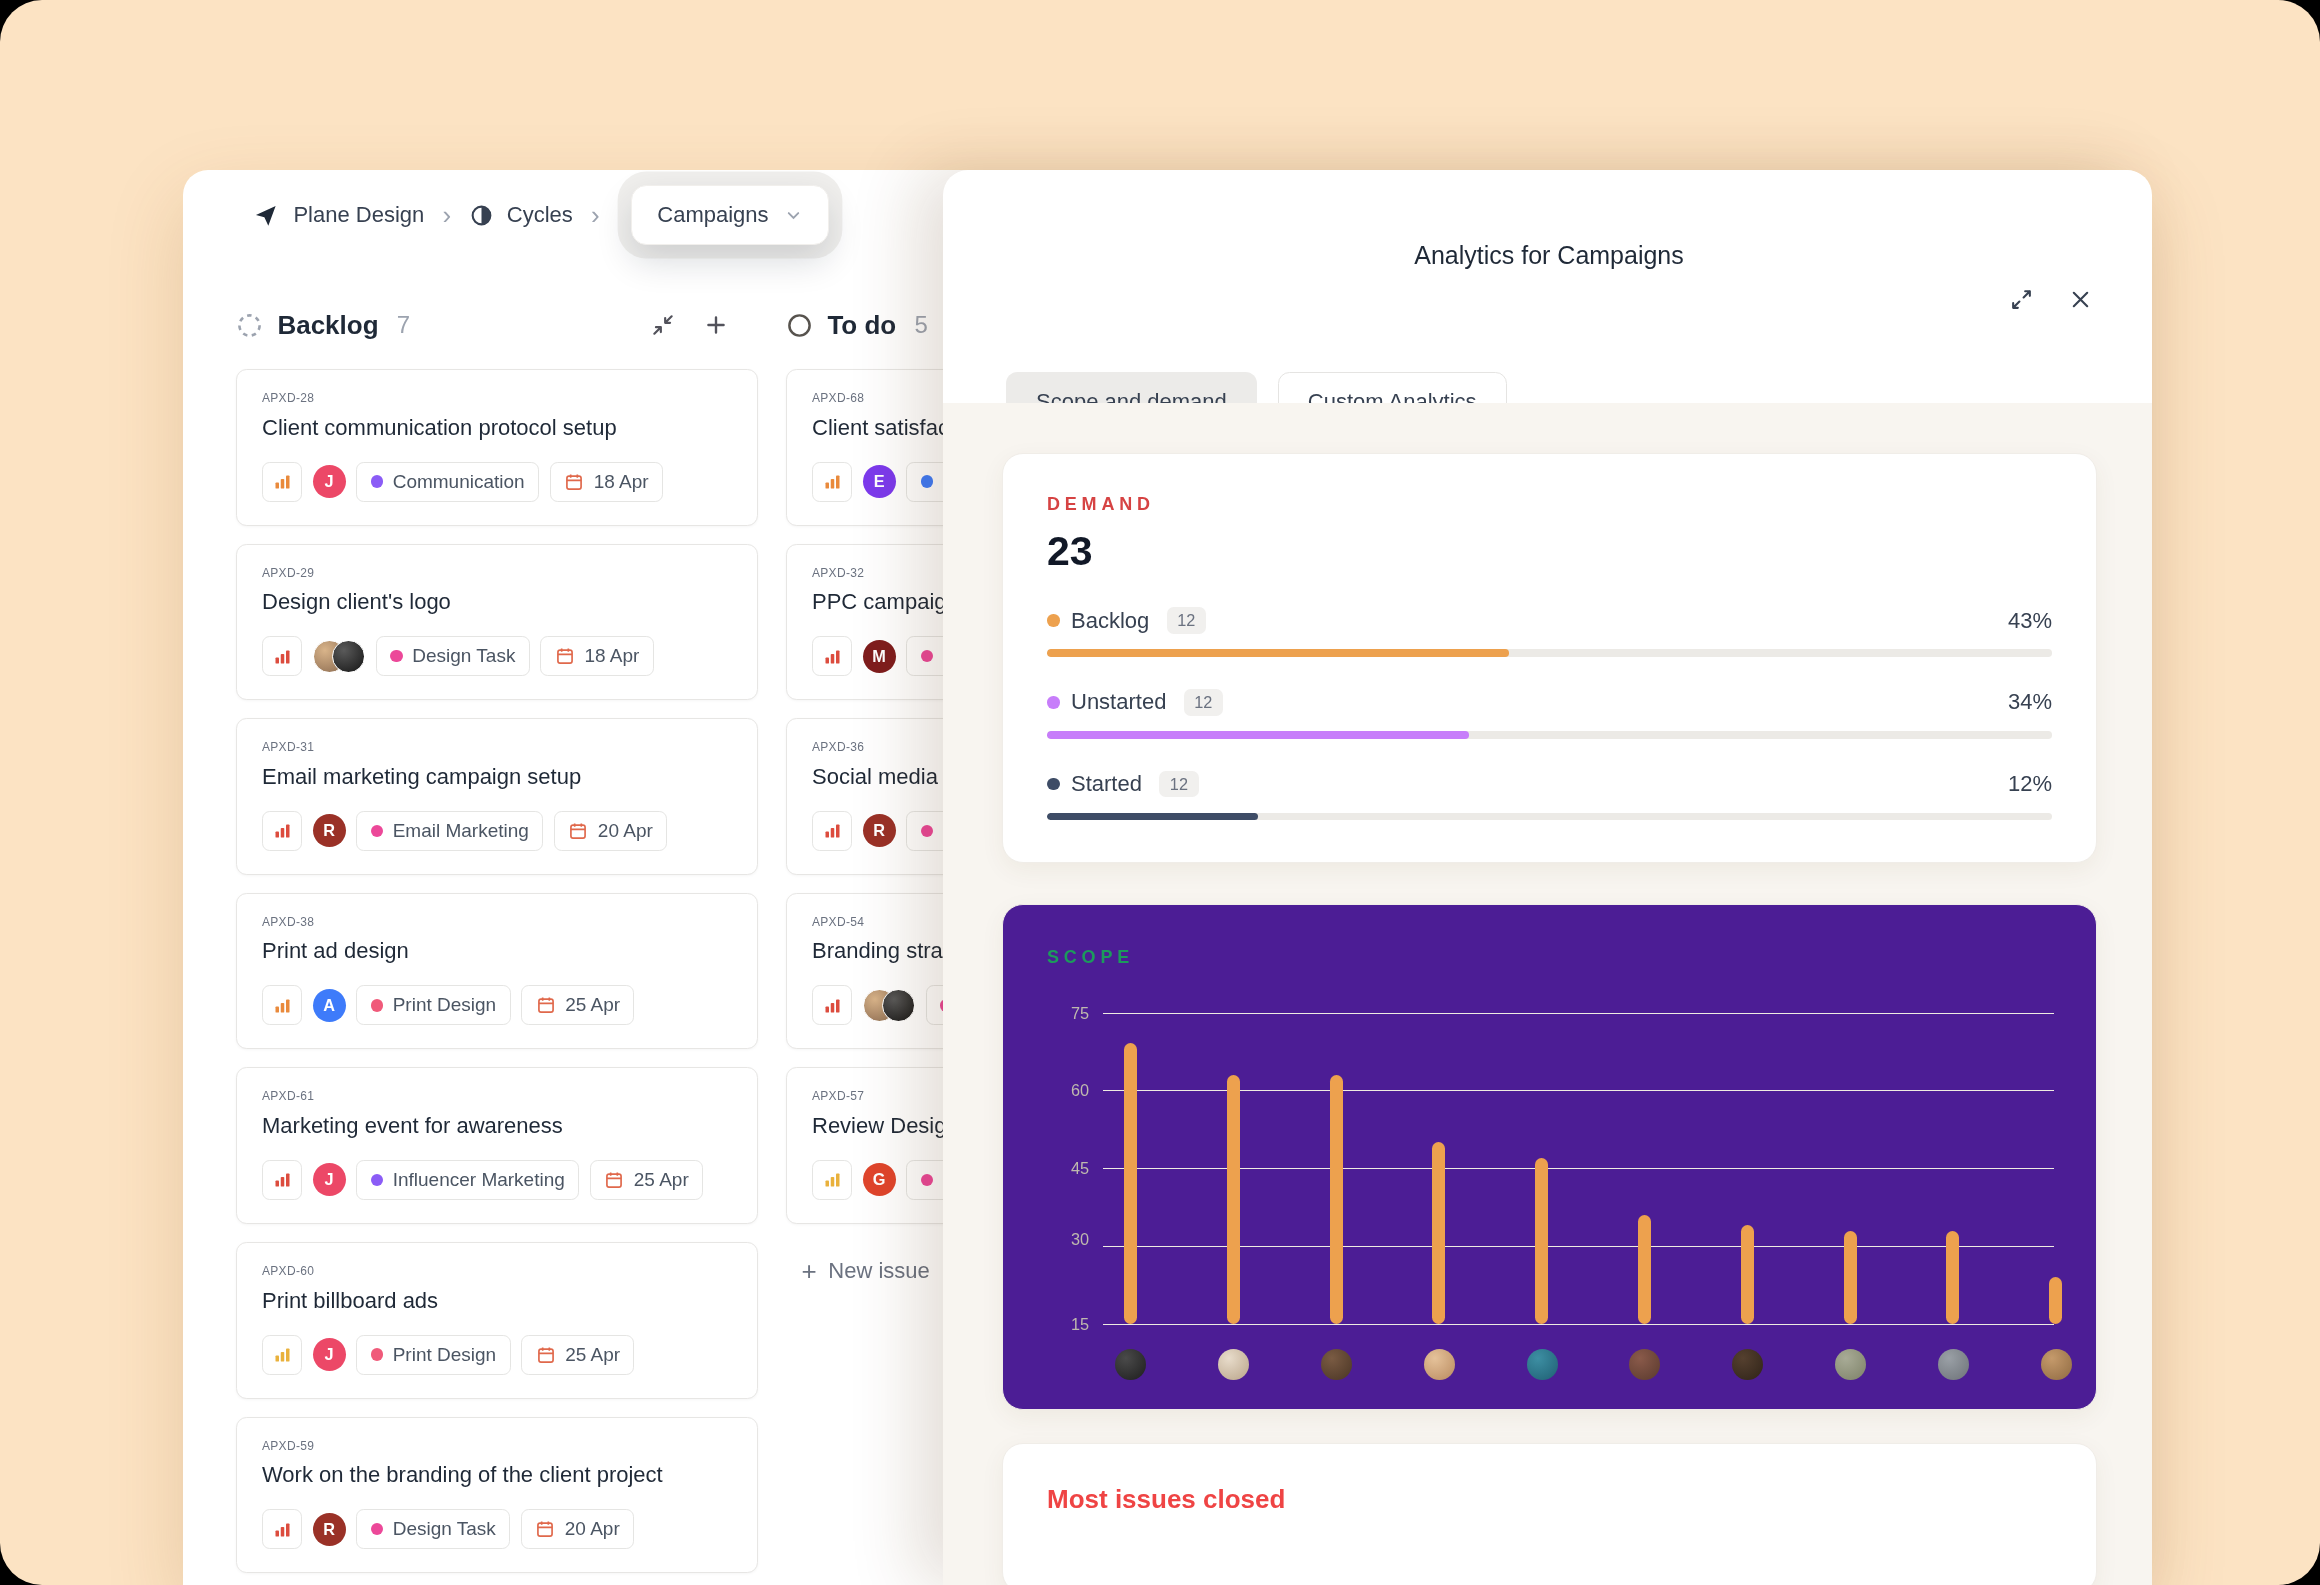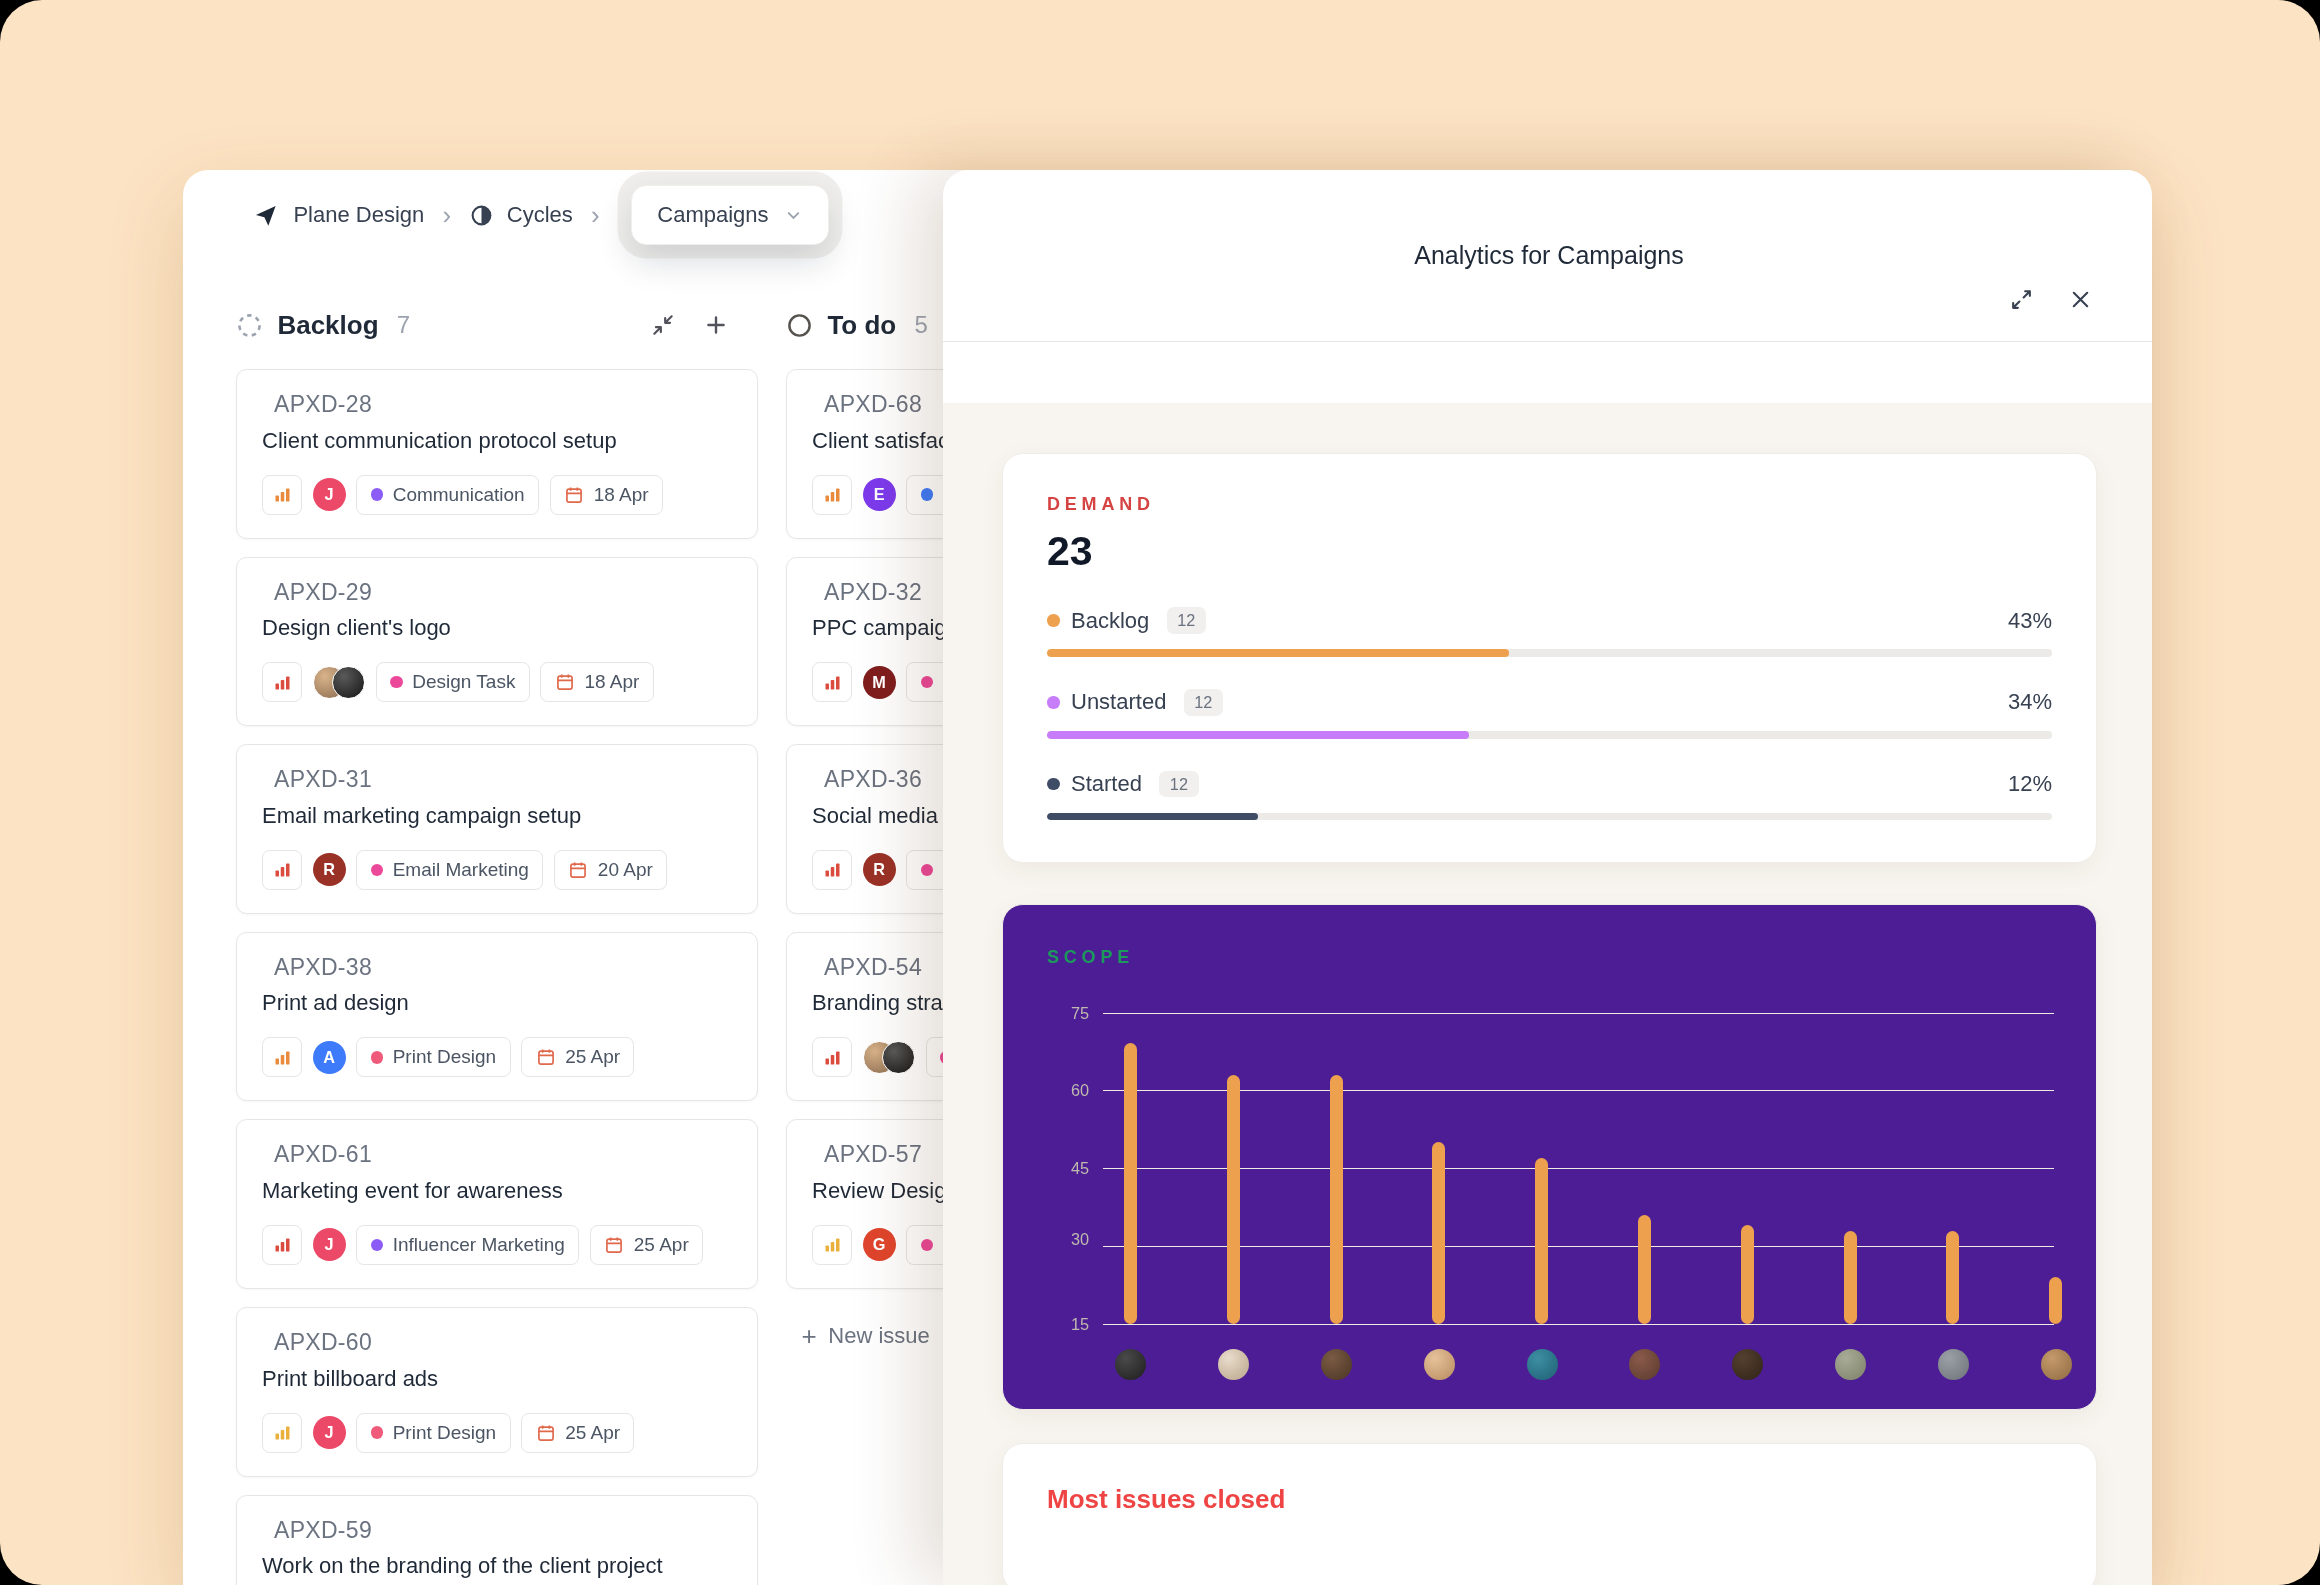--- a/index.html
+++ b/index.html
@@ -20,21 +20,21 @@
   .board{position:absolute;top:90px;left:0;right:0;bottom:0;display:flex;gap:28px;padding:46px 0 0 53px;}
   .column{width:522px;flex:0 0 auto;}
   .col-head{display:flex;align-items:center;gap:14.4px;height:38px;margin-bottom:25px;padding-right:29px;}
   .col-title{font-size:26px;font-weight:600;color:#1F2937;}
   .col-count{font-size:24px;color:#9CA3AF;margin-left:3.8px;}
   .col-tools{margin-left:auto;display:flex;align-items:center;gap:27px;color:#52525B;}
   .icon-btn{background:none;border:none;padding:0;color:#52525B;cursor:pointer;display:inline-flex;}
   .cards{display:flex;flex-direction:column;gap:18px;}
   .issue-card{background:#fff;border:1px solid #E7E6E4;border-radius:10.6px;padding:21px 25px 23px;
           box-shadow:0 1px 2.9px rgba(0,0,0,.04);}
-  .issue-id{font-size:23px;color:#6B7280;letter-spacing:0.3px;margin-left:12px;}
+  .issue-id{font-size:12px;color:#6B7280;letter-spacing:0.3px;}
   .issue-title{font-size:22px;color:#1F2937;font-weight:500;margin-top:9.6px;white-space:nowrap;overflow:hidden;}
   .chips{display:flex;align-items:center;gap:10.6px;margin-top:21px;}
   .chip{display:inline-flex;align-items:center;gap:9.6px;border:1px solid #E5E5E3;border-radius:7.7px;height:38px;
           padding:0 13.4px;font-size:19px;color:#4B5563;background:#fff;white-space:nowrap;}
   .chip.prio{width:38px;padding:0;justify-content:center;}
   .dot{width:12.5px;height:12.5px;border-radius:50%;flex:0 0 auto;}
   .avatar{width:33px;height:33px;border-radius:50%;color:#fff;font-size:16.3px;font-weight:700;
           display:inline-flex;align-items:center;justify-content:center;flex:0 0 auto;}
   .avatar-stack{display:inline-flex;align-items:center;}
   .ph{width:33px;height:33px;border-radius:50%;display:inline-block;border:1.9px solid #fff;box-sizing:border-box;}
@@ -474,20 +474,28 @@
             </svg>
         </button>
         <button class="icon-btn">
           <svg width="23" height="23" viewBox="0 0 24 24" fill="none" stroke="#374151" stroke-width="2.2" stroke-linecap="round">
               <path d="M5 5 L19 19 M19 5 L5 19"></path>
             </svg>
         </button>
       </div>
     </div>
 
+    <div class="tabs">
+      <button class="tab active">
+        <span>Scope and demand</span>
+      </button>
+      <button class="tab ghost">
+        <span>Custom Analytics</span>
+      </button>
+    </div>
 
     <div class="divider"></div>
 
     <div class="sheet-body">
 
       <section class="acard demand">
         <div class="kicker red">DEMAND</div>
         <div class="demand-total">23</div>
 
         <div class="drow">

